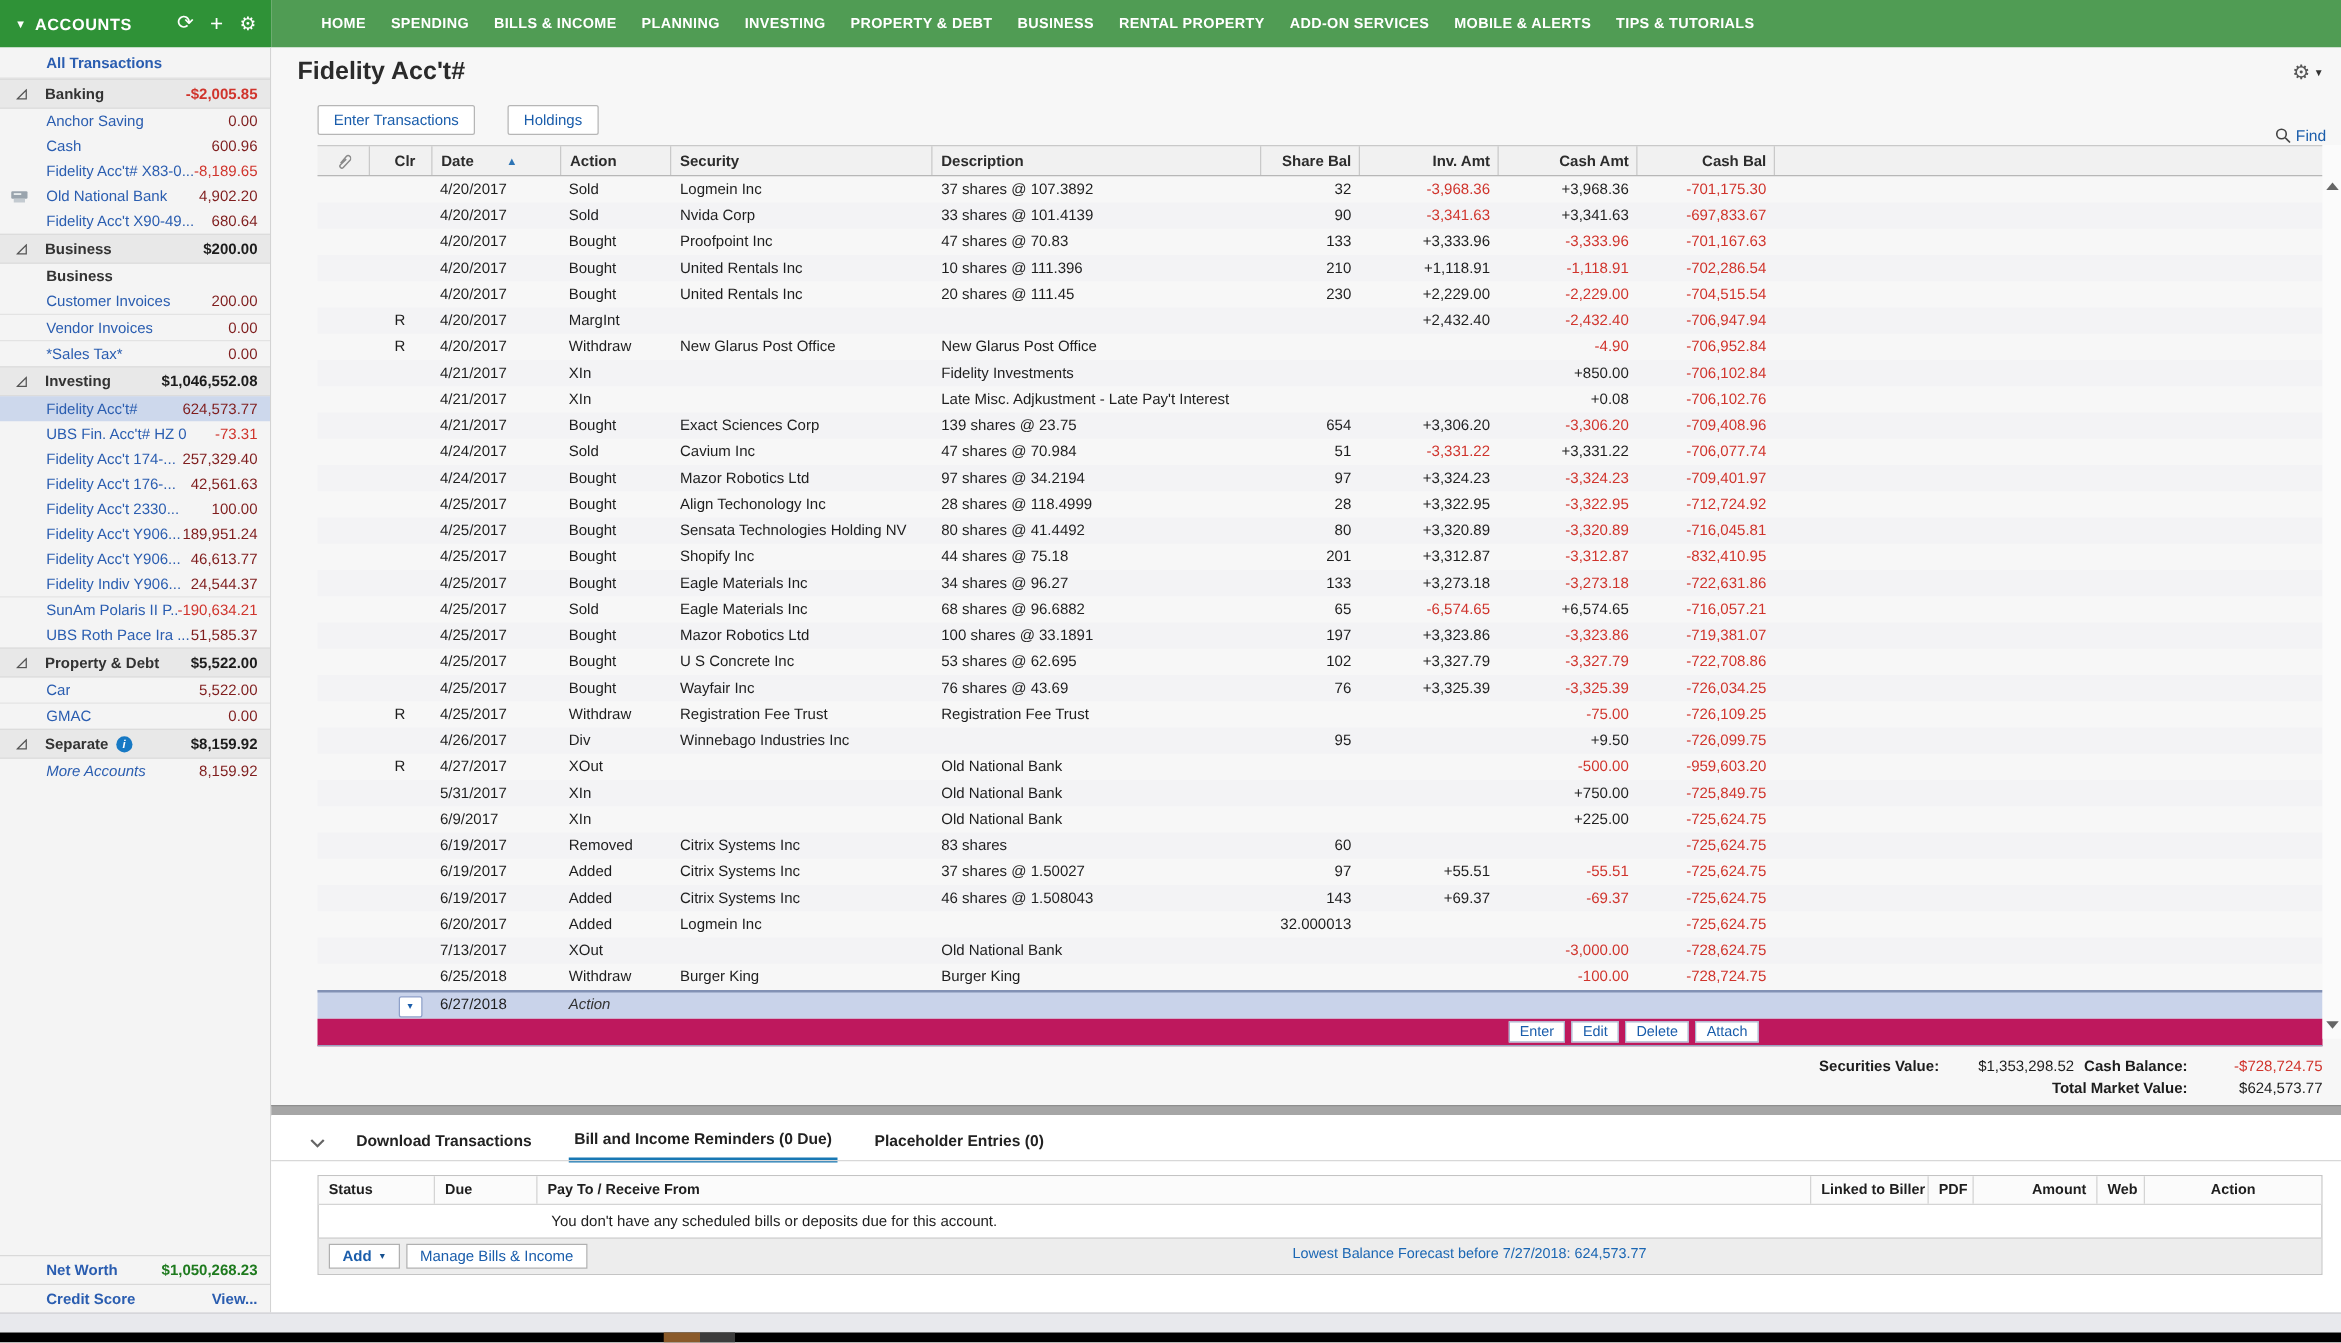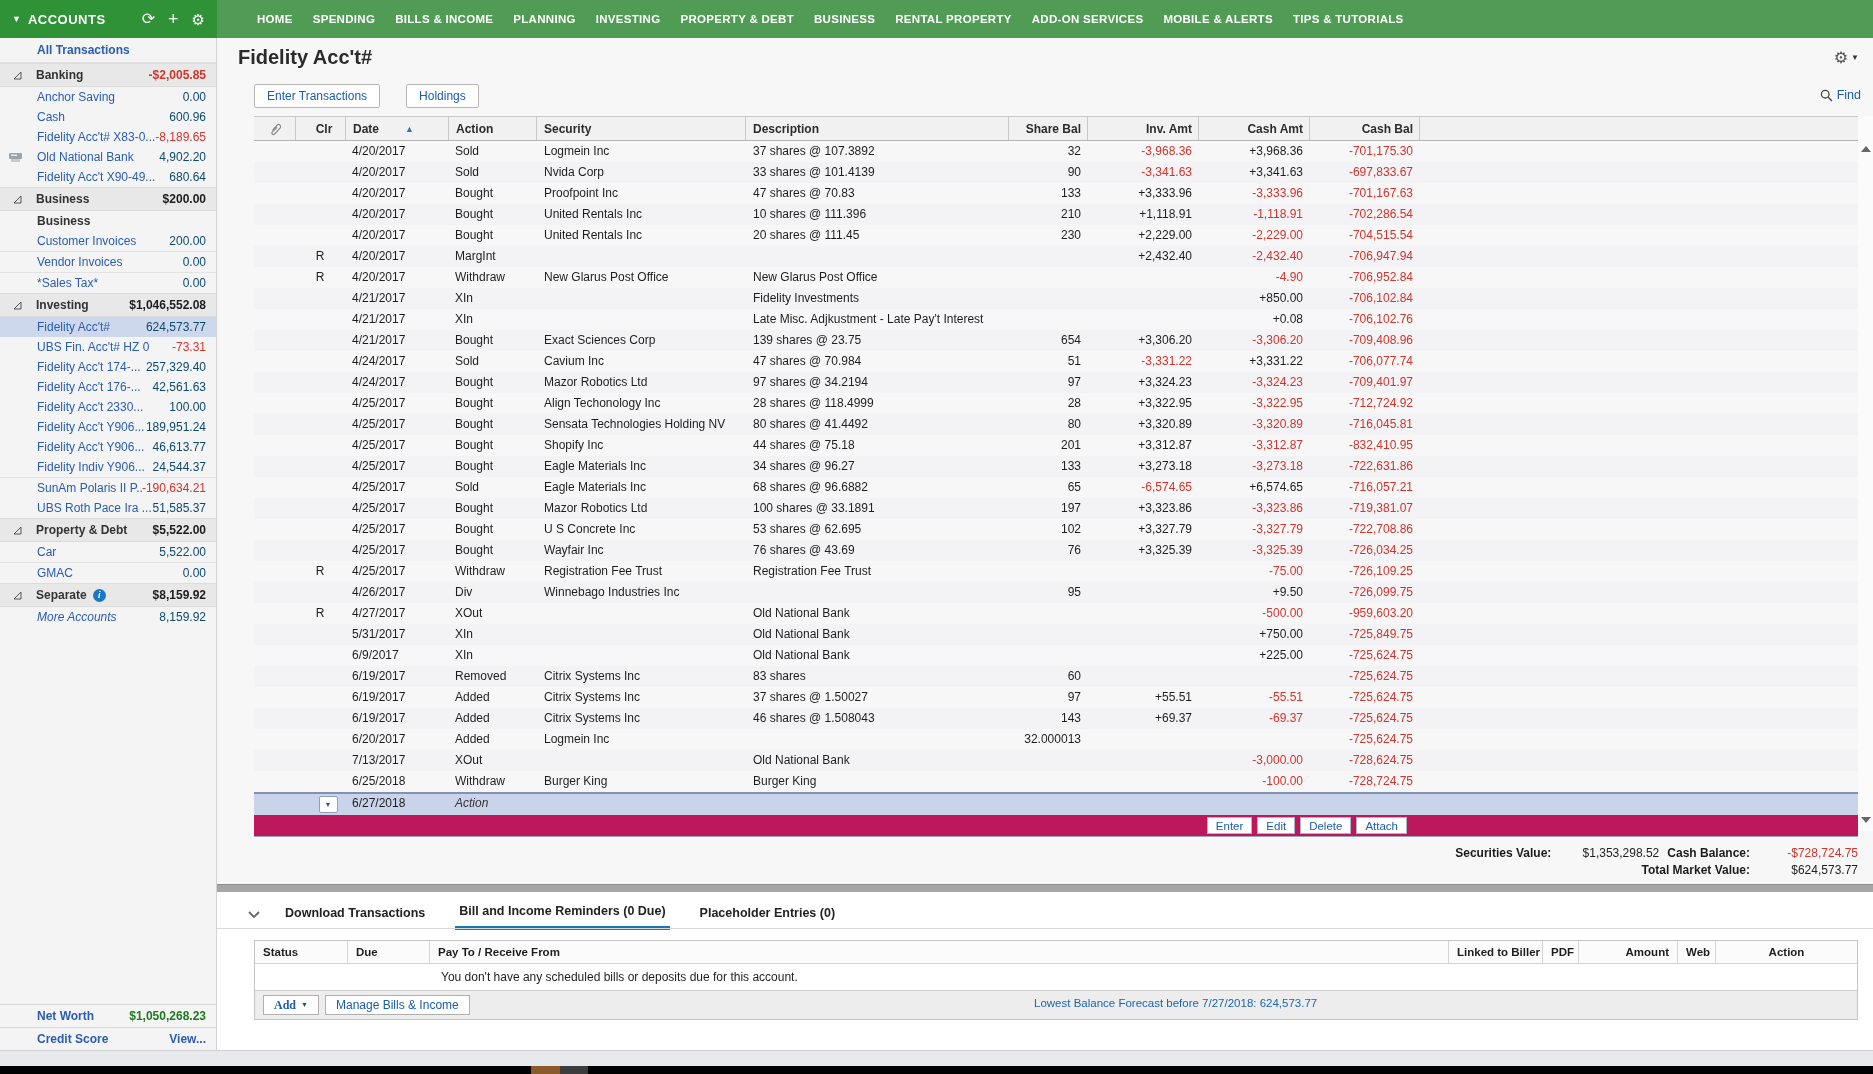--- a/index.html
+++ b/index.html
@@ -23,38 +23,38 @@
   .sb-tri{width:9px;height:9px;margin-right:14px;display:inline-flex;}
   .sb-head-name{font-weight:bold;color:#333;}
   .sb-head-total{margin-left:auto;font-weight:bold;color:#1c1c1c;}
   .info-dot{width:13px;height:13px;border-radius:50%;background:#1779c4;color:#fff;font-size:9px;font-weight:bold;display:inline-flex;align-items:center;justify-content:center;margin-left:6px;font-style:italic;}
   .sb-item{height:20px;display:flex;align-items:center;padding:0 10px 0 37px;position:relative;cursor:pointer;}
   .sb-item.div-top{border-top:1px solid #e3e3e3;}
   .sb-item.sel{background:#cdd8ec;}
   .sb-label{color:#2a5db0;white-space:nowrap;overflow:hidden;}
   .sb-label.plain{color:#333;font-weight:bold;}
   .sb-label.ital{font-style:italic;}
-  .sb-val{margin-left:auto;color:#0c4a6e;}
+  .sb-val{margin-left:auto;color:#7f1d1d;}
   .neg{color:#d0342c !important;}
   .sb-bank{position:absolute;left:8px;top:4px;}
   #sb-bottom{position:absolute;left:0;bottom:0;width:216px;}
   .sb-brow{height:22px;display:flex;align-items:center;padding:0 10px 0 37px;border-top:1px solid #d9d9d9;background:#f4f4f4;}
   .sb-brow .lbl{color:#2a5db0;font-weight:bold;}
   .sb-brow .val{margin-left:auto;font-weight:bold;}
   .val.green{color:#1e7a1e;}
   .val.blue{color:#2a5db0;}
 
   
   #main{left:217px;top:38px;width:1656px;height:1012px;background:#f7f7f7;}
   #page-title{left:21px;top:8px;font-size:20px;font-weight:bold;color:#2b2b2b;}
   #gear-menu{right:14px;top:10px;color:#555;font-size:16px;cursor:pointer;display:flex;align-items:center;gap:3px;}
   #gear-menu .dd{font-size:8px;color:#333;}
   #toolbar{left:37px;top:46px;display:flex;gap:26px;}
   .tbtn{background:#fff;border:1px solid #b6b6b6;border-radius:2px;color:#1a5dab;font-size:12px;padding:4px 12px;cursor:pointer;font-family:inherit;}
-  #find{right:12px;top:50px;display:flex;align-items:flex-end;gap:4px;color:#1a5dab;font-size:12.5px;cursor:pointer;}
+  #find{right:12px;top:64px;display:flex;align-items:flex-start;gap:4px;color:#1a5dab;font-size:12.5px;cursor:pointer;}
 
   
   #register{left:37px;top:78px;width:1604px;}
   .grid{display:grid;grid-template-columns:41px 50px 103px 88px 209px 263px 79px 111px 111px 110px 1fr;}
   #reg-head{height:23px;background:#f1f1f1;border-top:1px solid #c9c9c9;border-bottom:1px solid #b7b7b7;font-weight:bold;font-size:12px;color:#2c2c2c;}
   #reg-head .hc{display:flex;align-items:center;padding-left:7px;border-left:1px solid #c9c9c9;height:100%;box-sizing:border-box;}
   #reg-head .hc:first-child{border-left:none;justify-content:center;padding-left:0;}
   #reg-head .hc.r{justify-content:flex-end;padding-right:6px;}
   #reg-head .sort{color:#2d74b5;font-size:9px;margin-left:26px;}
   .reg-row{height:21px;font-size:12px;cursor:default;}
@@ -95,21 +95,21 @@
   #bp-sep{position:absolute;left:0;top:36px;width:100%;height:1px;background:#d8d8d8;}
   #bp-box{position:absolute;left:37px;top:48px;width:1604px;border:1px solid #c4c4c4;box-sizing:border-box;background:#fff;}
   #bp-head{display:grid;grid-template-columns:92px 82px 1fr 94px 36px 99px 38px 142px;height:22px;font-size:11.5px;font-weight:bold;background:#fbfbfb;border-bottom:1px solid #d4d4d4;}
   #bp-head .bhc{display:flex;align-items:center;padding-left:8px;border-left:1px solid #d4d4d4;height:100%;box-sizing:border-box;white-space:nowrap;}
   #bp-head .bhc:first-child{border-left:none;}
   #bp-head .bhc.r{justify-content:flex-end;padding-right:8px;}
   #bp-head .bhc.c{justify-content:center;padding-left:0;}
   #bp-msg{height:26px;line-height:26px;font-size:12px;padding-left:186px;}
   #bp-foot{height:28px;background:#ededed;border-top:1px solid #cfcfcf;position:relative;}
   .wbtn{position:absolute;top:4px;background:#fff;border:1px solid #b0b0b0;color:#1a5dab;font-size:12px;height:20px;display:flex;align-items:center;padding:0 10px;cursor:pointer;box-sizing:border-box;font-family:inherit;}
-  #add-btn{left:8px;font-weight:bold;gap:5px;font-family:Liberation Serif, serif;}
+  #add-btn{left:8px;font-weight:bold;gap:5px;}
   #add-btn .dd{font-size:7px;color:#16508f;}
   #manage-btn{left:70px;}
   #forecast{position:absolute;left:779px;top:6px;font-size:11.5px;color:#1a66b3;cursor:pointer;}
 
   
   #status-strip{left:0;top:1050px;width:1873px;height:16px;background:#e8e9ed;border-top:1px solid #d0d0d4;box-sizing:border-box;}
   #taskbar{left:0;top:1066px;width:1873px;height:8px;background:#000;}
   #tb-ico1{left:531px;top:1066px;width:29px;height:8px;background:#8a5a2a;}
   #tb-ico2{left:560px;top:1066px;width:28px;height:8px;background:#3c3c3c;}
 </style>

